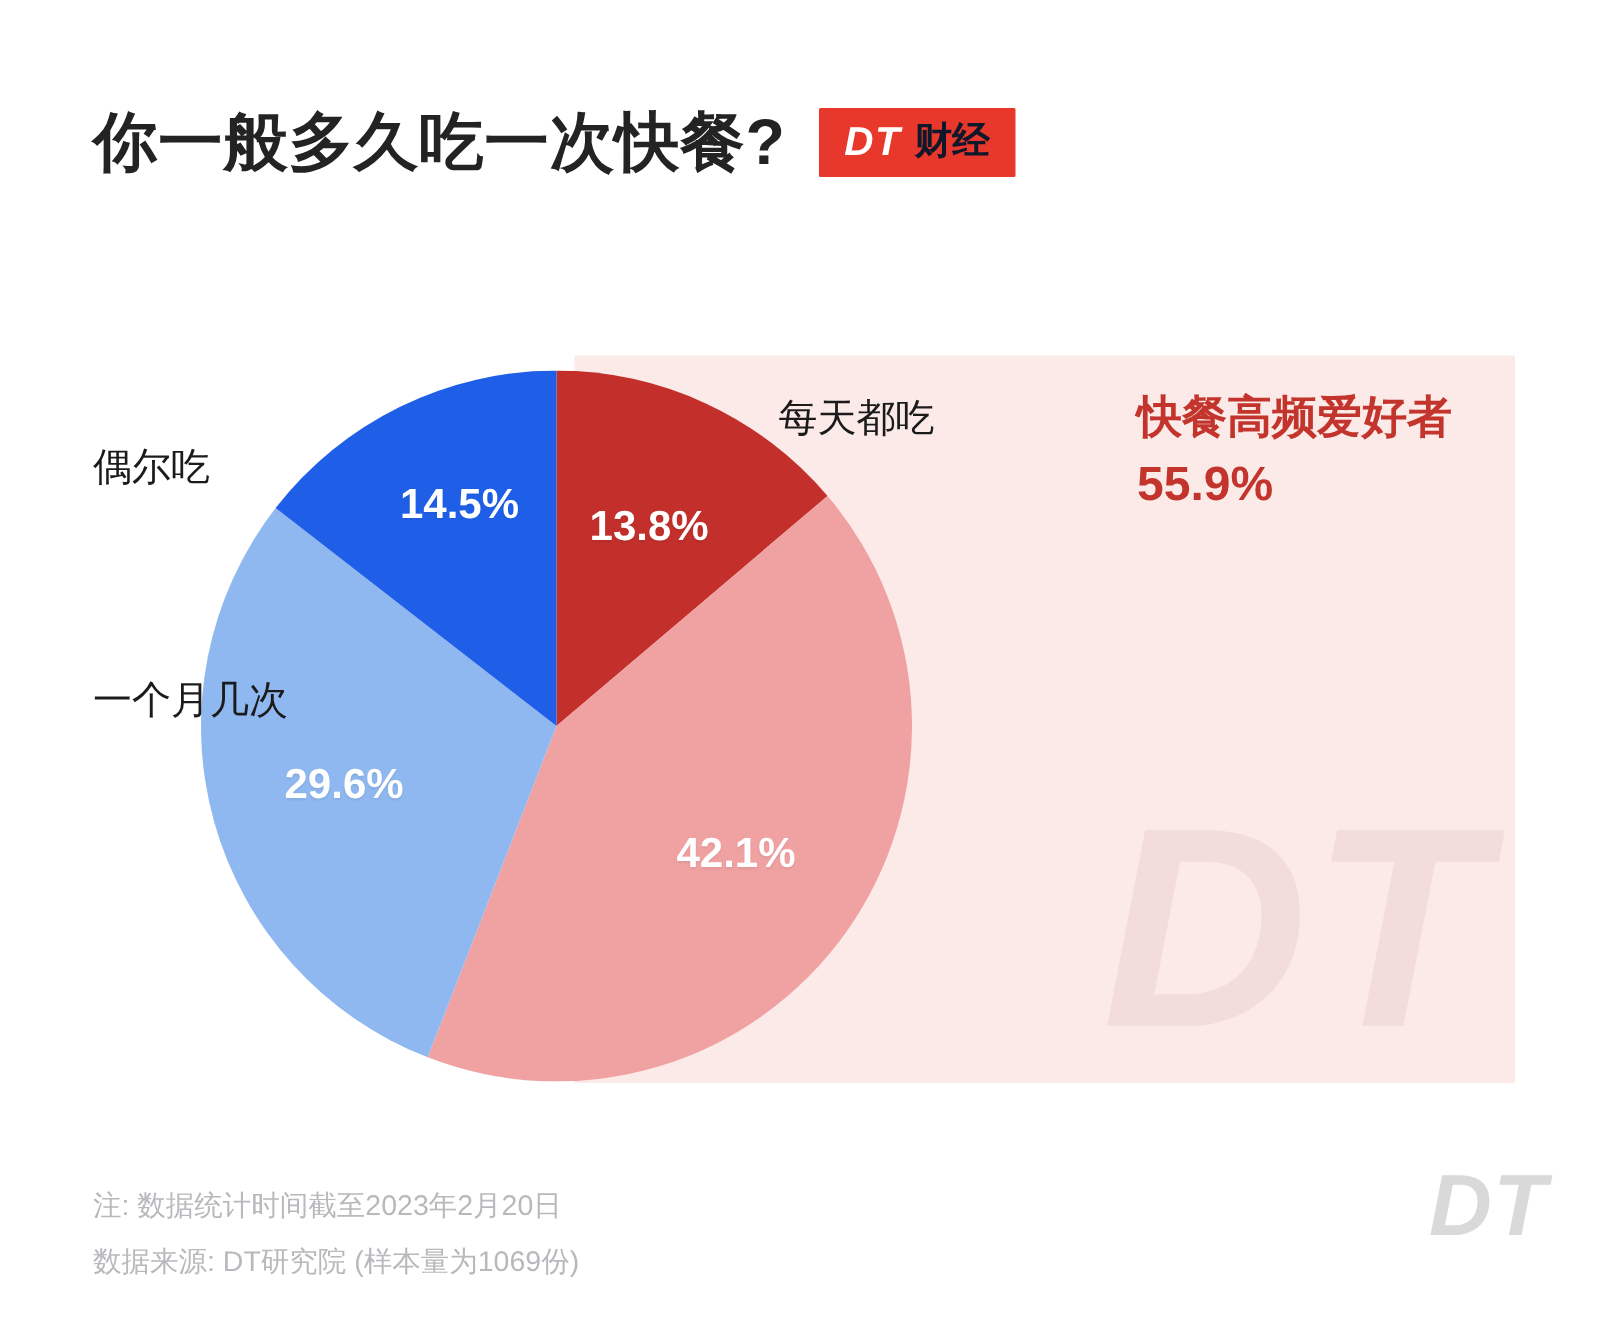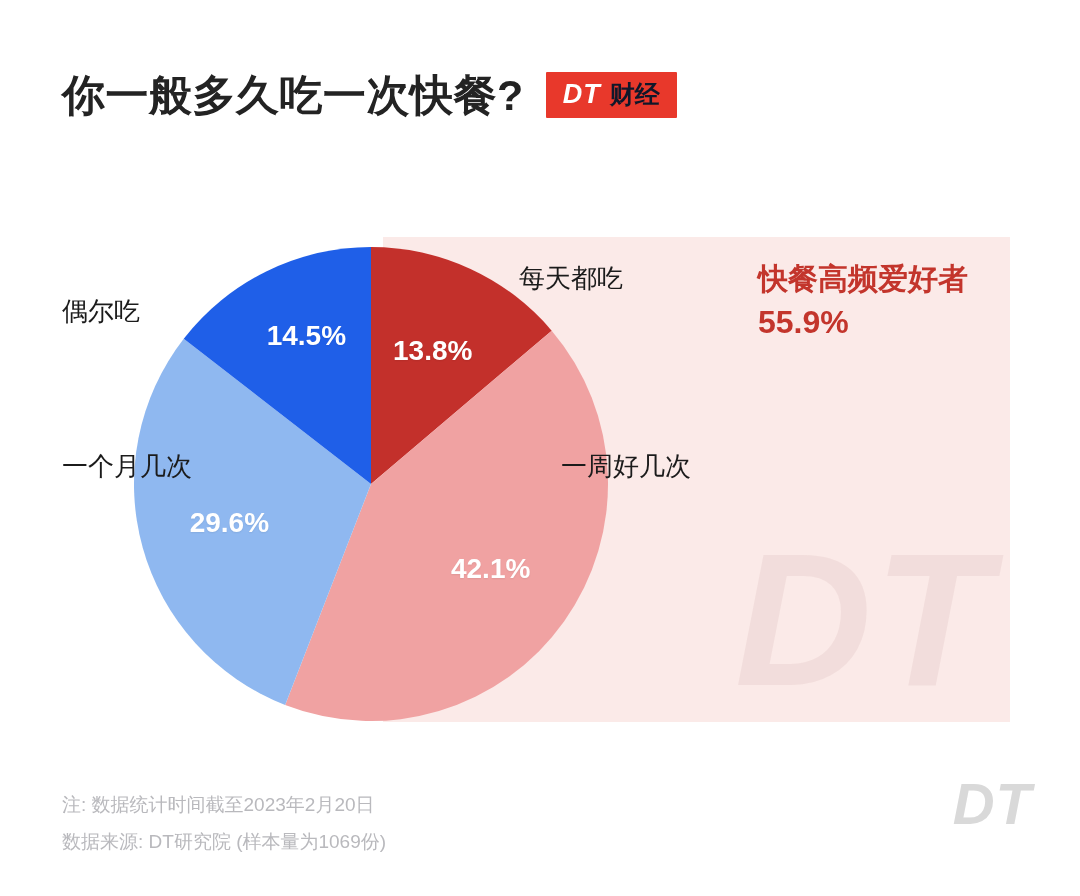--- a/index.html
+++ b/index.html
@@ -190,21 +190,20 @@
     </svg>
     <div id="pie-value-labels">
         <div class="slice-value" style="left: 298.727px; top: 103.654px;">13.8%</div>
         <div class="slice-value" style="left: 356.686px; top: 322.245px;">42.1%</div>
         <div class="slice-value" style="left: 95.3904px; top: 276.219px;">29.6%</div>
         <div class="slice-value" style="left: 172.355px; top: 89px;">14.5%</div>
       </div>
   </div>
 
   <div class="cat-label" id="cat-label-0">每天都吃</div>
-  <div class="cat-label" id="cat-label-1">一周好几次</div>
   <div class="cat-label" id="cat-label-2">一个月几次</div>
   <div class="cat-label" id="cat-label-3">偶尔吃</div>
 
   <div id="footer">
     <div class="footer-line">注: 数据统计时间截至2023年2月20日</div>
     <div class="footer-line">数据来源: DT研究院 (样本量为1069份)</div>
   </div>
   <div id="footer-watermark">DT</div>
 
 </div>

